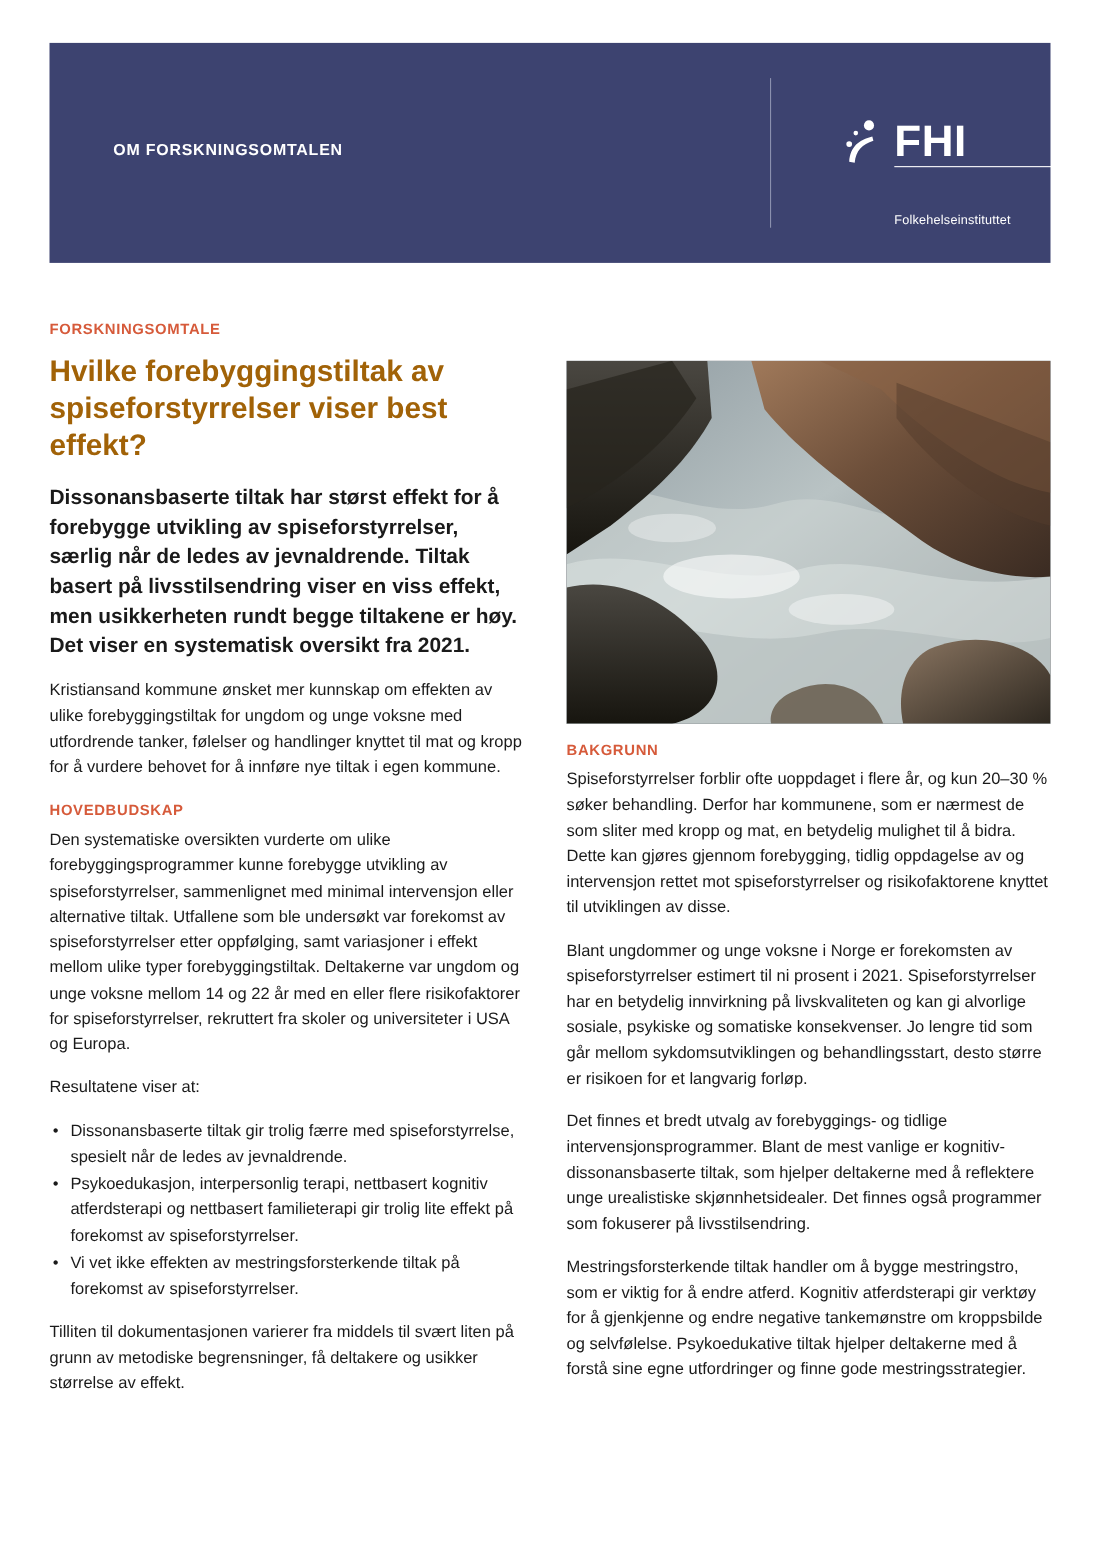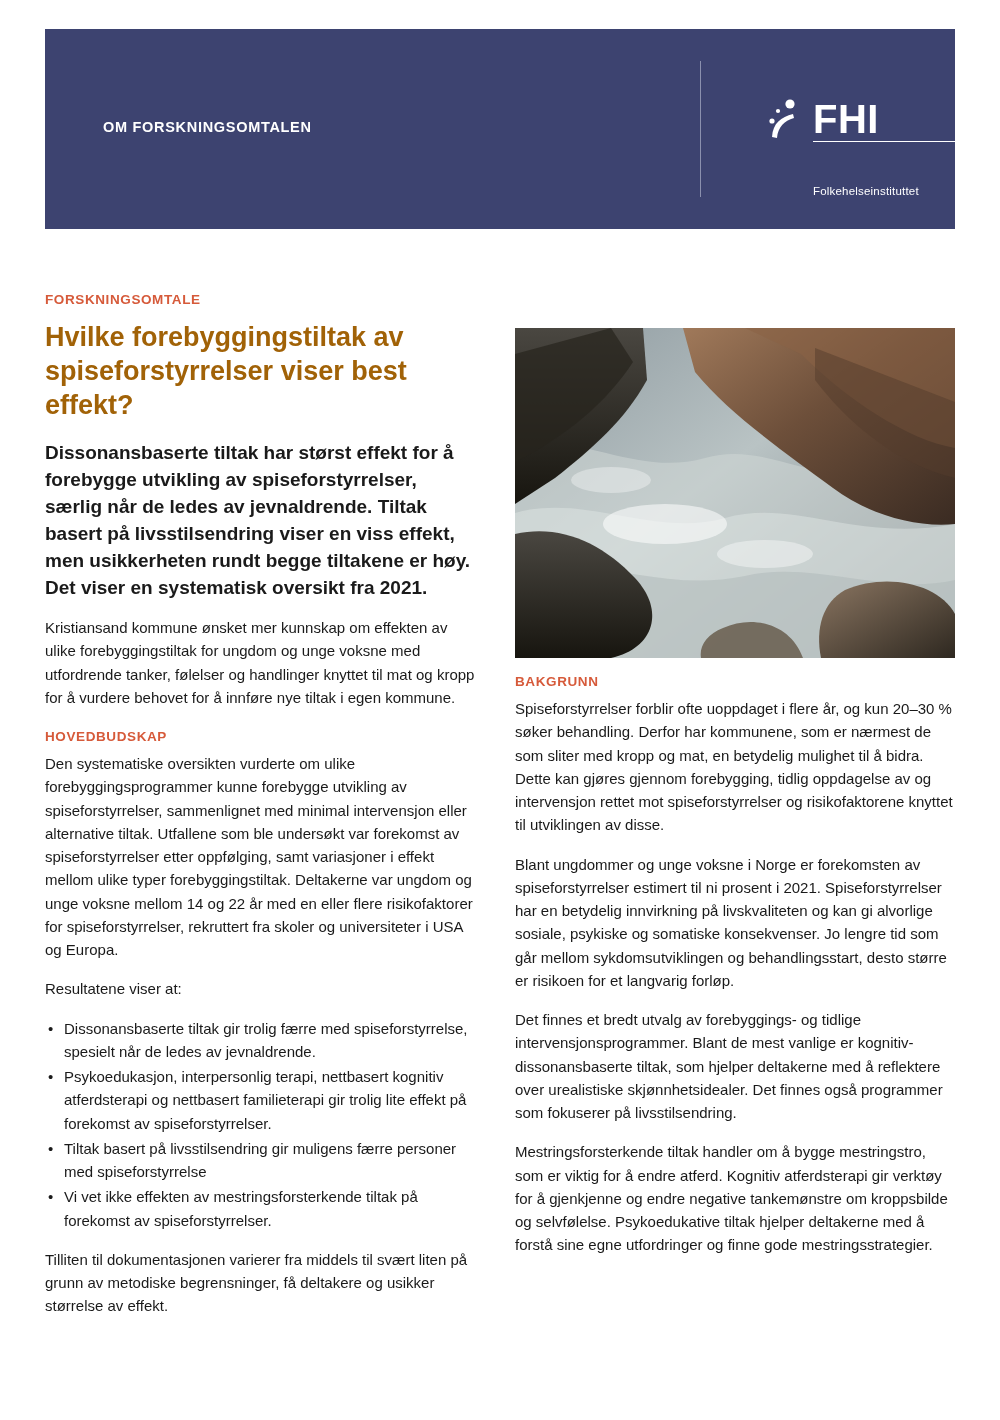--- a/index.html
+++ b/index.html
@@ -13,21 +13,21 @@
     font-family: "Liberation Sans", sans-serif;
     color: #1a1a1a;
     position: relative;
     overflow: hidden;
   }
 
   
   .header-band {
     position: absolute;
     left: 45px;
-    top: 29px;
+    top: 39px;
     width: 910px;
     height: 200px;
     background: #3d4370;
     display: flex;
     align-items: center;
   }
   .header-text-block {
     padding-left: 58px;
     width: 520px;
     color: #ffffff;
@@ -205,21 +205,20 @@
     <h1 class="title">Hvilke forebyggingstiltak av spiseforstyrrelser viser best effekt?</h1>
     <p class="lead">Dissonansbaserte tiltak har størst effekt for å forebygge utvikling av spiseforstyrrelser, særlig når de ledes av jevnaldrende. Tiltak basert på livsstilsendring viser en viss effekt, men usikkerheten rundt begge tiltakene er høy. Det viser en systematisk oversikt fra 2021.</p>
     <p class="body-text">Kristiansand kommune ønsket mer kunnskap om effekten av ulike forebyggingstiltak for ungdom og unge voksne med utfordrende tanker, følelser og handlinger knyttet til mat og kropp for å vurdere behovet for å innføre nye tiltak i egen kommune.</p>
 
     <div class="section-head">HOVEDBUDSKAP</div>
     <p class="body-text">Den systematiske oversikten vurderte om ulike forebyggingsprogrammer kunne forebygge utvikling av spiseforstyrrelser, sammenlignet med minimal intervensjon eller alternative tiltak. Utfallene som ble undersøkt var forekomst av spiseforstyrrelser etter oppfølging, samt variasjoner i effekt mellom ulike typer forebyggingstiltak. Deltakerne var ungdom og unge voksne mellom 14 og 22 år med en eller flere risikofaktorer for spiseforstyrrelser, rekruttert fra skoler og universiteter i USA og Europa.</p>
     <p class="body-text">Resultatene viser at:</p>
     <ul class="bullets">
       <li>Dissonansbaserte tiltak gir trolig færre med spiseforstyrrelse, spesielt når de ledes av jevnaldrende.</li>
       <li>Psykoedukasjon, interpersonlig terapi, nettbasert kognitiv atferdsterapi og nettbasert familieterapi gir trolig lite effekt på forekomst av spiseforstyrrelser.</li>
-      <li>Tiltak basert på livsstilsendring gir muligens færre personer med spiseforstyrrelse</li>
       <li>Vi vet ikke effekten av mestringsforsterkende tiltak på forekomst av spiseforstyrrelser.</li>
     </ul>
     <p class="body-text">Tilliten til dokumentasjonen varierer fra middels til svært liten på grunn av metodiske begrensninger, få deltakere og usikker størrelse av effekt.</p>
   </div>
 
   <div class="col-right">
     <div class="photo">
       <svg width="440" height="330" viewBox="0 0 440 330" aria-hidden="true">
         <defs>
           <linearGradient id="water" x1="0" y1="0" x2="1" y2="1">
@@ -262,17 +261,17 @@
 
         <ellipse cx="150" cy="196" rx="62" ry="20" fill="#ffffff" opacity="0.55"></ellipse>
         <ellipse cx="250" cy="226" rx="48" ry="14" fill="#ffffff" opacity="0.4"></ellipse>
         <ellipse cx="96" cy="152" rx="40" ry="13" fill="#ffffff" opacity="0.35"></ellipse>
       </svg>
     </div>
 
     <div class="section-head first" style="margin-top:16px;">BAKGRUNN</div>
     <p class="body-text">Spiseforstyrrelser forblir ofte uoppdaget i flere år, og kun 20–30 % søker behandling. Derfor har kommunene, som er nærmest de som sliter med kropp og mat, en betydelig mulighet til å bidra. Dette kan gjøres gjennom forebygging, tidlig oppdagelse av og intervensjon rettet mot spiseforstyrrelser og risikofaktorene knyttet til utviklingen av disse.</p>
     <p class="body-text">Blant ungdommer og unge voksne i Norge er forekomsten av spiseforstyrrelser estimert til ni prosent i 2021. Spiseforstyrrelser har en betydelig innvirkning på livskvaliteten og kan gi alvorlige sosiale, psykiske og somatiske konsekvenser. Jo lengre tid som går mellom sykdomsutviklingen og behandlingsstart, desto større er risikoen for et langvarig forløp.</p>
-    <p class="body-text">Det finnes et bredt utvalg av forebyggings- og tidlige intervensjonsprogrammer. Blant de mest vanlige er kognitiv-dissonansbaserte tiltak, som hjelper deltakerne med å reflektere over urealistiske skjønnhetsidealer. Det finnes også programmer som fokuserer på livsstilsendring.</p>
+    <p class="body-text">Det finnes et bredt utvalg av forebyggings- og tidlige intervensjonsprogrammer. Blant de mest vanlige er kognitiv-dissonansbaserte tiltak, som hjelper deltakerne med å reflektere unge urealistiske skjønnhetsidealer. Det finnes også programmer som fokuserer på livsstilsendring.</p>
     <p class="body-text">Mestringsforsterkende tiltak handler om å bygge mestringstro, som er viktig for å endre atferd. Kognitiv atferdsterapi gir verktøy for å gjenkjenne og endre negative tankemønstre om kroppsbilde og selvfølelse. Psykoedukative tiltak hjelper deltakerne med å forstå sine egne utfordringer og finne gode mestringsstrategier.</p>
   </div>
 
 </div>
 
 </body></html>

